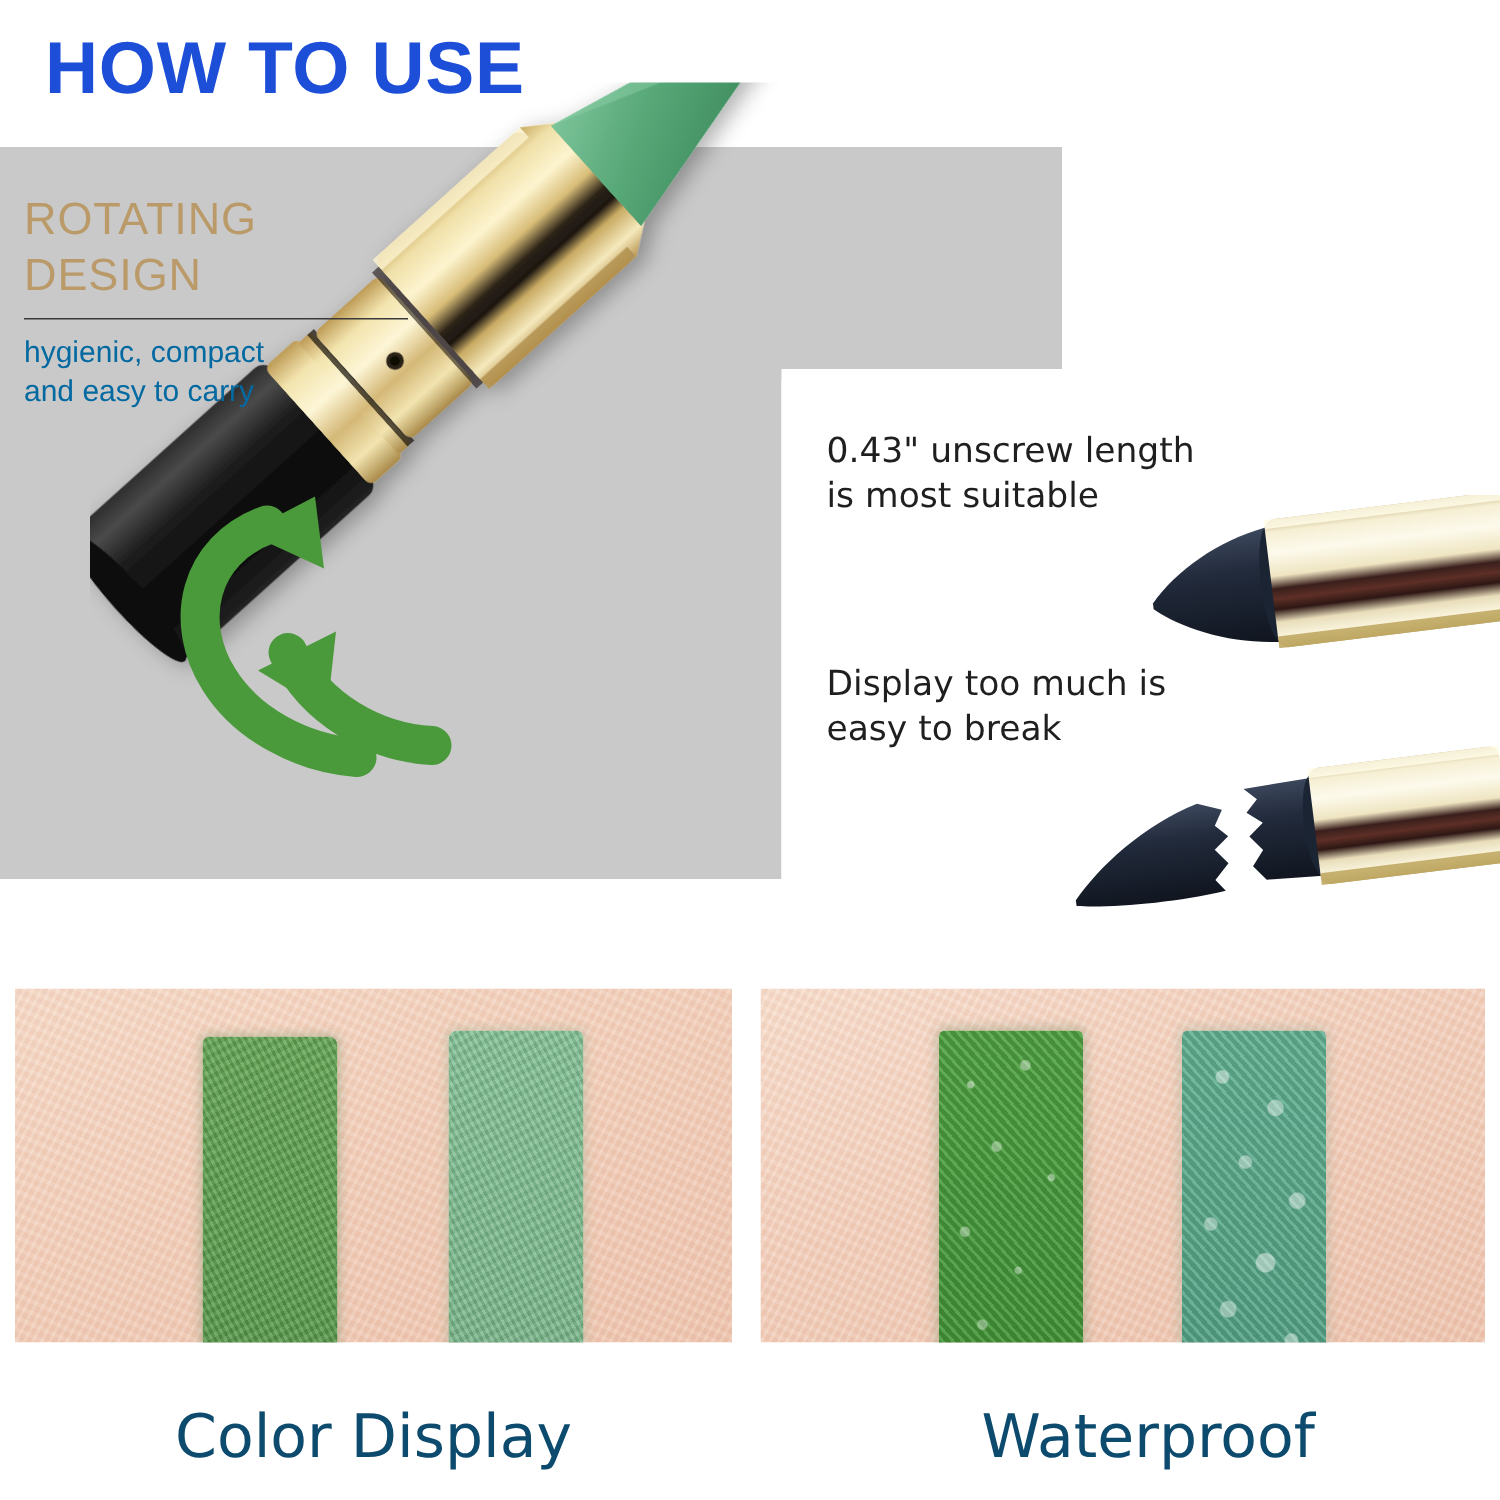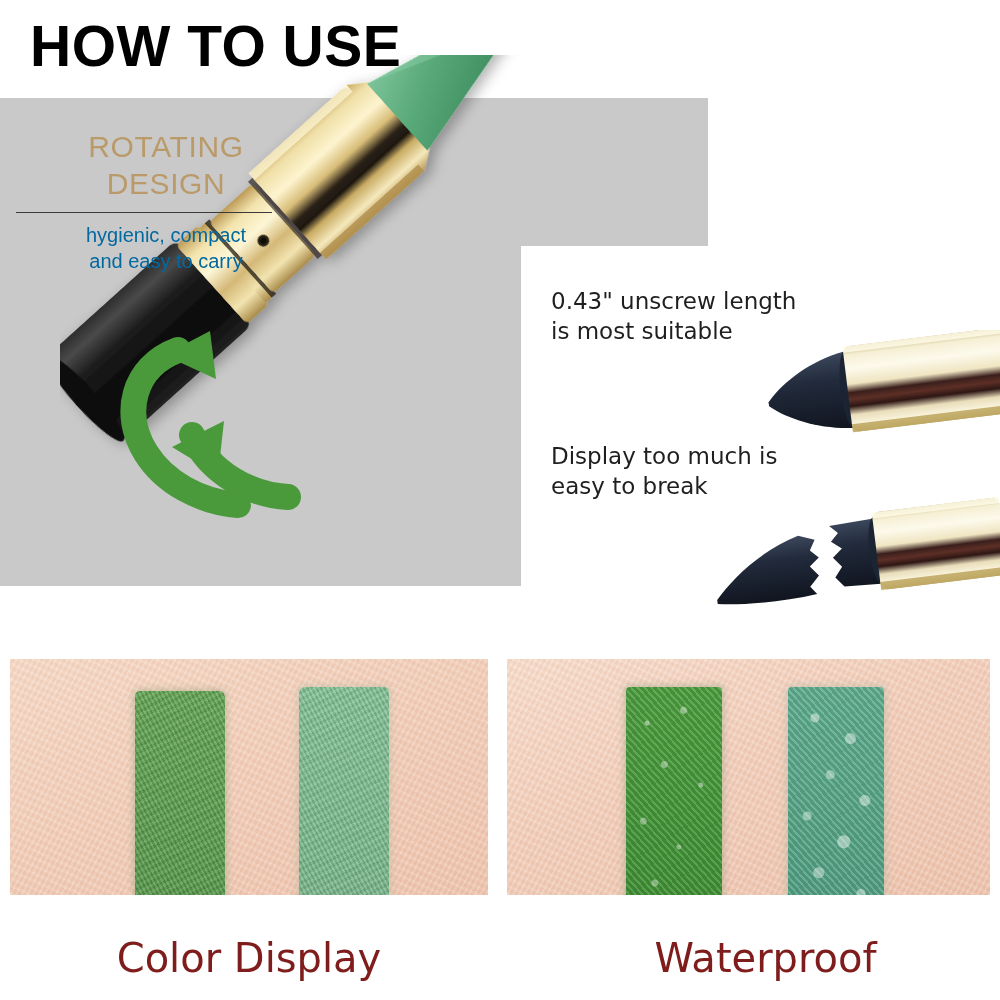--- a/index.html
+++ b/index.html
@@ -7,41 +7,40 @@
     width:1000px;height:1000px;
     background:#ffffff;
     font-family:"Liberation Sans", sans-serif;
     overflow:hidden;
     position:relative;
   }
 
   
   #page-title{
     position:absolute;left:30px;top:14px;
-    font-size:57px;line-height:64px;
+    font-size:49px;line-height:64px;
     font-weight:bold;letter-spacing:0.5px;
-    color:#000000;
+    color:#1d4ed8;
     white-space:nowrap;
   }
 
   
   #hero-panel{
     position:absolute;left:0;top:98px;width:708px;height:148px;
     background:#c9c9c9;
   }
   #hero-panel-lower{
     position:absolute;left:0;top:246px;width:521px;height:340px;
     background:#c9c9c9;
   }
 
   
   #rotating-block{
     position:absolute;left:16px;top:128px;width:300px;
     z-index:6;
-    text-align:center;
   }
   #rotating-title{
     font-size:30px;line-height:37px;
     color:#bb9a6a;letter-spacing:0.6px;
     font-weight:400;
   }
   #rotating-rule{
     width:256px;height:0;border-top:1.6px solid #3a3a3a;
     margin:10px 0 9px 0;
   }
@@ -102,21 +101,21 @@
     position:absolute;left:0;right:0;bottom:20px;
     text-align:center;color:#ffffff;
     font-size:26px;line-height:28px;
     text-shadow:0 1px 2px rgba(0,0,0,.35);
   }
 
   .caption{
     position:absolute;top:930px;height:58px;
     text-align:center;
     font-size:40px;line-height:56px;
-    color:#7f1d1d;
+    color:#0c4a6e;
     font-family:"DejaVu Sans", sans-serif;
   }
   #caption-color{left:10px;width:478px;}
   #caption-water{left:524px;width:483px;}
 </style>
 </head>
 <body>
 
 <div id="page-title">HOW TO USE</div>
 

